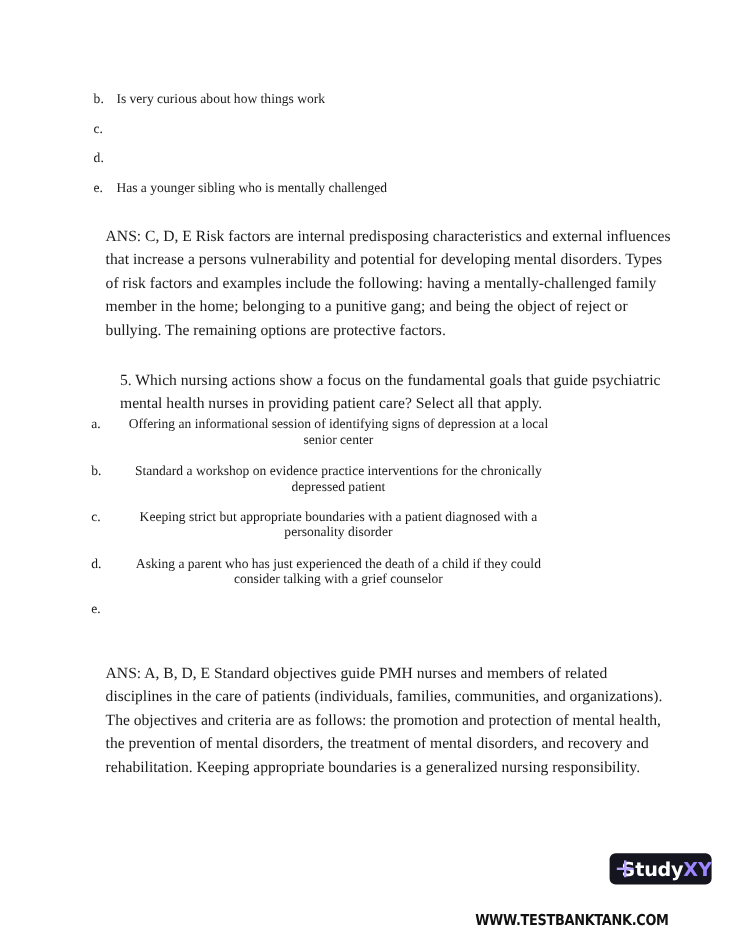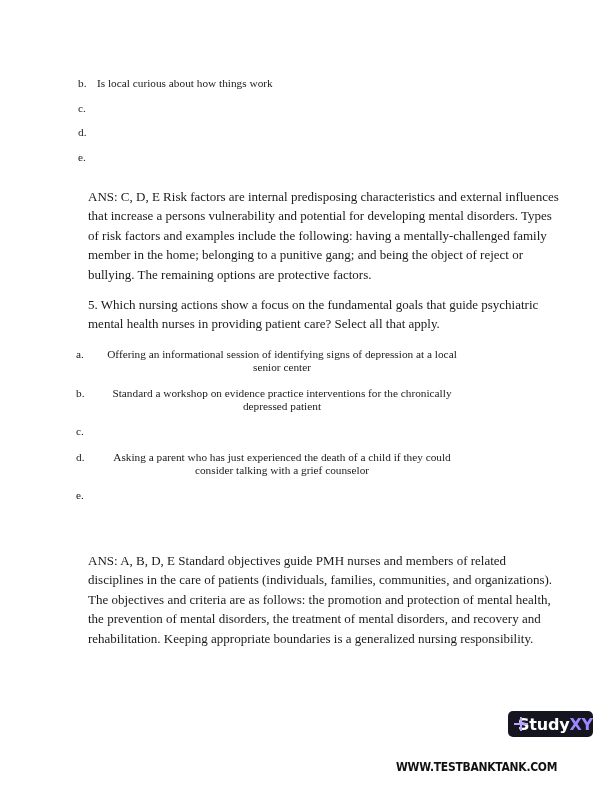--- a/index.html
+++ b/index.html
@@ -47,48 +47,50 @@
   }
 </style>
 </head>
 <body>
 
 <div class="page">
 
   <div class="opt-list-1">
     <div class="opt">
       <span class="letter">b.</span>
-      <span class="text">Is local curious about how things work</span>
+      <span class="text">Is very curious about how things work</span>
     </div>
     <div class="opt">
       <span class="letter">c.</span>
     </div>
     <div class="opt">
       <span class="letter">d.</span>
     </div>
     <div class="opt">
       <span class="letter">e.</span>
+      <span class="text">Has a younger sibling who is mentally challenged</span>
     </div>
   </div>
 
   <p class="para ans1" style="margin:0">ANS: C, D, E Risk factors are internal predisposing characteristics and external influences that increase a persons vulnerability and potential for developing mental disorders. Types of risk factors and examples include the following: having a mentally-challenged family member in the home; belonging to a punitive gang; and being the object of reject or bullying. The remaining options are protective factors.</p>
 
-  <p class="para q5" style="margin:0">5. Which nursing actions show a focus on the fundamental goals that guide psychiatric mental health nurses in providing patient care? Select all that apply.</p>
+  <p class="para q5" style="margin:12px">5. Which nursing actions show a focus on the fundamental goals that guide psychiatric mental health nurses in providing patient care? Select all that apply.</p>
 
   <div class="opt-list-2">
     <div class="opt">
       <span class="letter">a.</span>
       <span class="text">Offering an informational session of identifying signs of depression at a local senior center</span>
     </div>
     <div class="opt">
       <span class="letter">b.</span>
       <span class="text">Standard a workshop on evidence practice interventions for the chronically depressed patient</span>
     </div>
     <div class="opt">
       <span class="letter">c.</span>
+      <span class="text">Keeping strict but appropriate boundaries with a patient diagnosed with a personality disorder</span>
     </div>
     <div class="opt">
       <span class="letter">d.</span>
       <span class="text">Asking a parent who has just experienced the death of a child if they could consider talking with a grief counselor</span>
     </div>
     <div class="opt">
       <span class="letter">e.</span>
     </div>
   </div>
 

